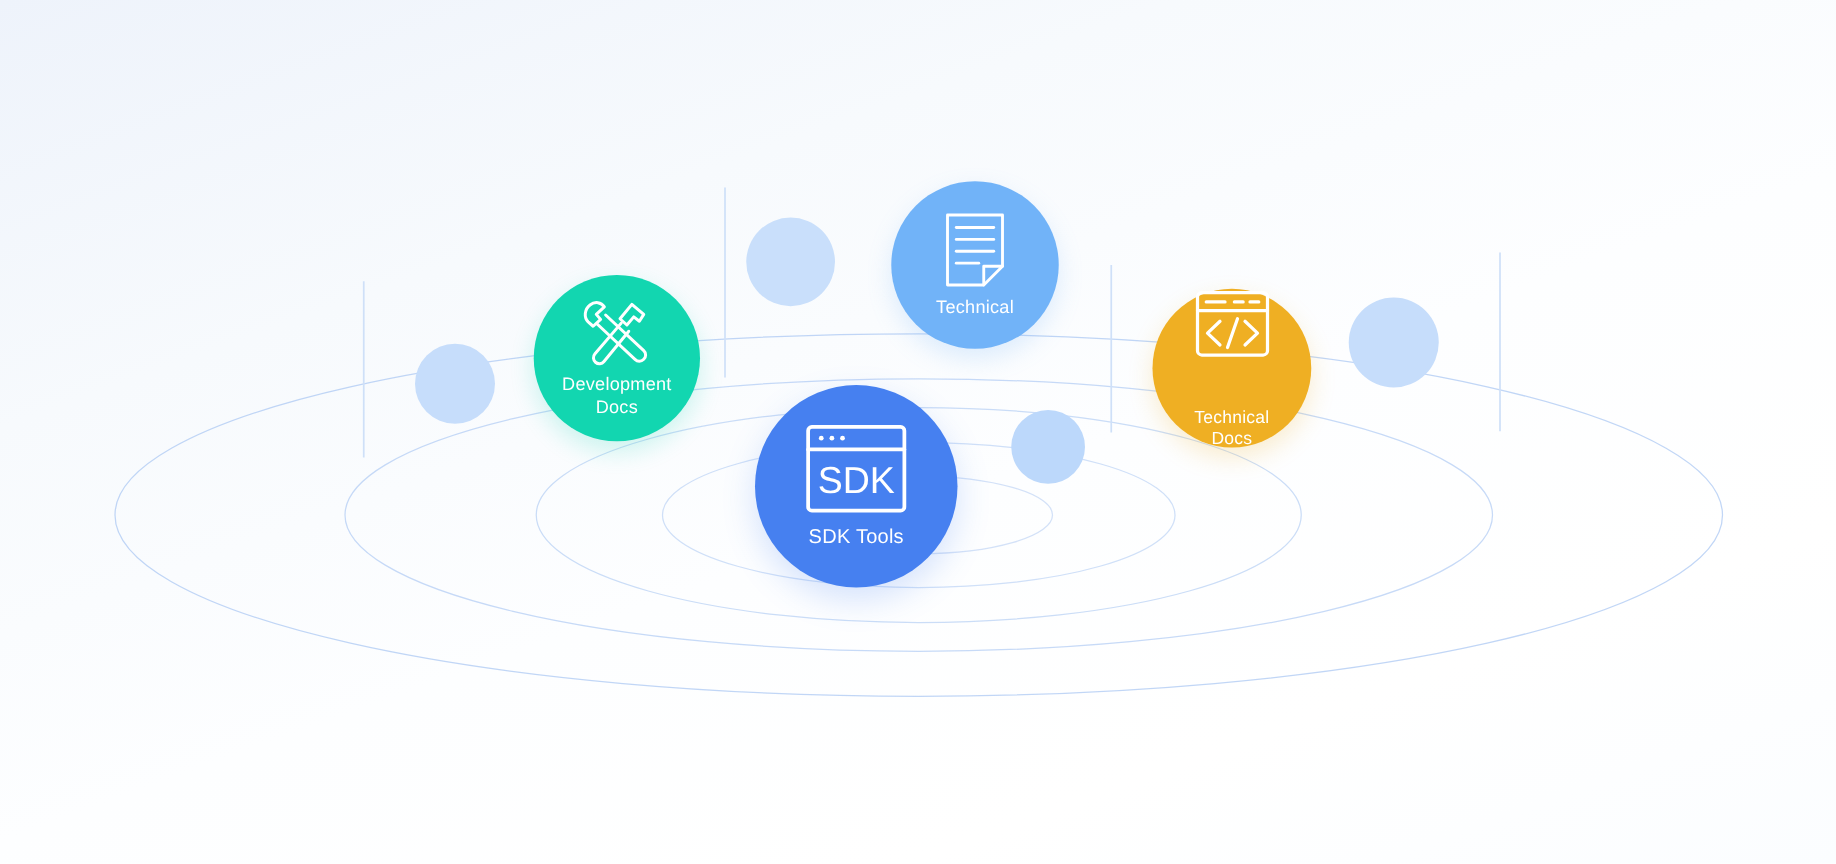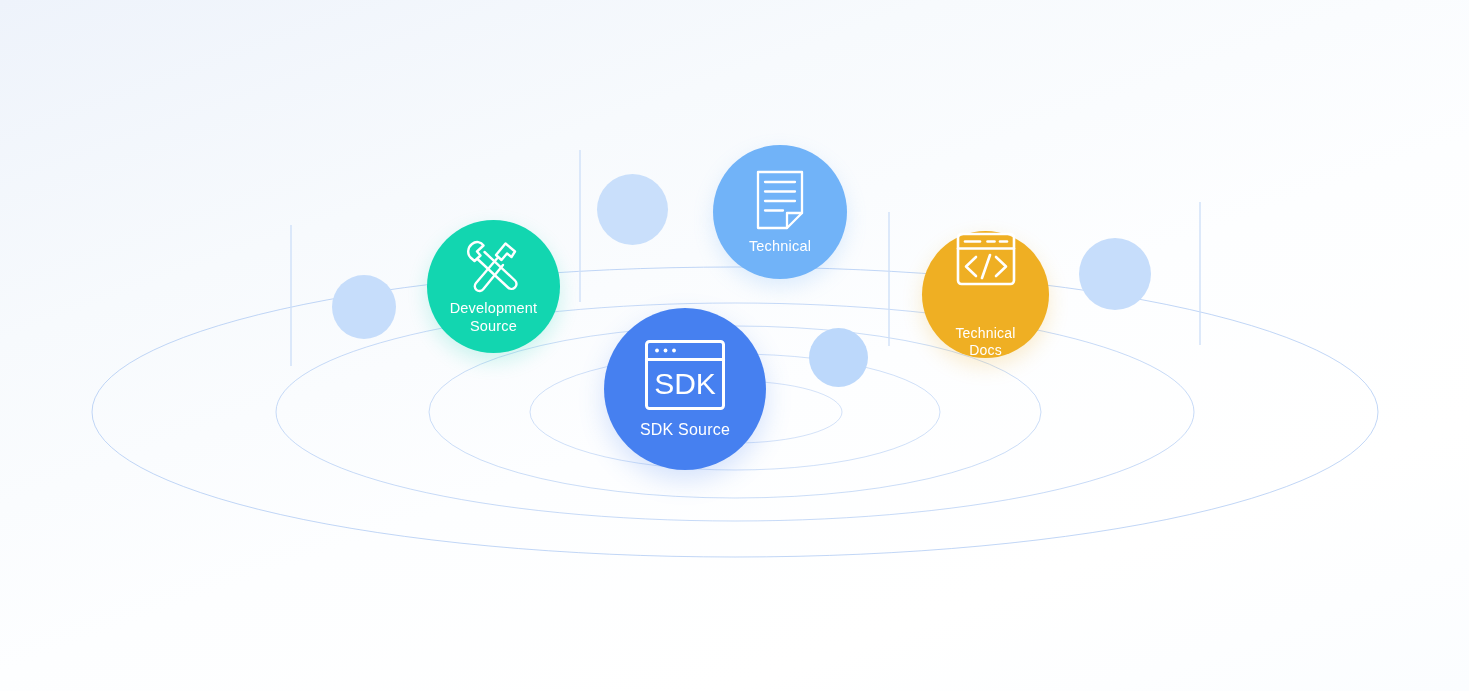--- a/index.html
+++ b/index.html
@@ -126,21 +126,21 @@
       <svg width="62" height="56" viewBox="0 0 62 56" fill="none" stroke="#ffffff" stroke-width="2.4" stroke-linecap="round" stroke-linejoin="round">
 
         <path d="M20.5 7.5 L14 13.5 L17.5 17.5 L11.5 23 L7.5 19.5 C4 16 4.5 9.5 9 6 C13 2.8 18 3.8 20.5 7.5 Z"></path>
         <path d="M14.5 21 L45 49.5 C47 51.4 50 51.4 52 49.4 C54 47.4 54 44.4 52 42.5 L21.5 14"></path>
 
         <path d="M42.5 5.5 L52 13.5 L48.5 19 L44 15.5 L38.5 22 L33 17 Z"></path>
         <path d="M34 20.5 L13 45 C11.2 47.1 11.4 50.1 13.4 51.8 C15.5 53.6 18.5 53.3 20.2 51.2 L40 27"></path>
       </svg>
     </span>
     <span class="node-label">Development
-Source</span>
+Docs</span>
   </div>
 
   <div class="node" id="node-tutorials" style="background:#71b3f8">
     <span class="node-icon">
       <svg width="50" height="62" viewBox="0 0 50 62" fill="none" stroke="#ffffff" stroke-width="2.3" stroke-linecap="round" stroke-linejoin="round">
         <path d="M3 3 H47 V44 L32 59 H3 Z"></path>
         <path d="M32 59 V44 H47"></path>
         <line x1="10" y1="13" x2="40" y2="13"></line>
         <line x1="10" y1="22.5" x2="40" y2="22.5"></line>
         <line x1="10" y1="32" x2="40" y2="32"></line>
@@ -171,16 +171,16 @@
     <span class="node-icon">
       <svg width="84" height="74" viewBox="0 0 84 74" fill="none" stroke="#ffffff" stroke-width="3" stroke-linecap="round" stroke-linejoin="round">
         <rect x="3.5" y="3.5" width="77" height="67" rx="3"></rect>
         <line x1="3.5" y1="21.5" x2="80.5" y2="21.5"></line>
         <circle cx="14" cy="12.5" r="1.9" fill="#ffffff" stroke="none"></circle>
         <circle cx="22.5" cy="12.5" r="1.9" fill="#ffffff" stroke="none"></circle>
         <circle cx="31" cy="12.5" r="1.9" fill="#ffffff" stroke="none"></circle>
         <text x="42" y="56" text-anchor="middle" fill="#ffffff" stroke="none" font-family="Liberation Sans, sans-serif" font-size="30" font-weight="400">SDK</text>
       </svg>
     </span>
-    <span class="node-label">SDK Source</span>
+    <span class="node-label">SDK Tools</span>
   </div>
 
 </div>
 
 </body></html>

